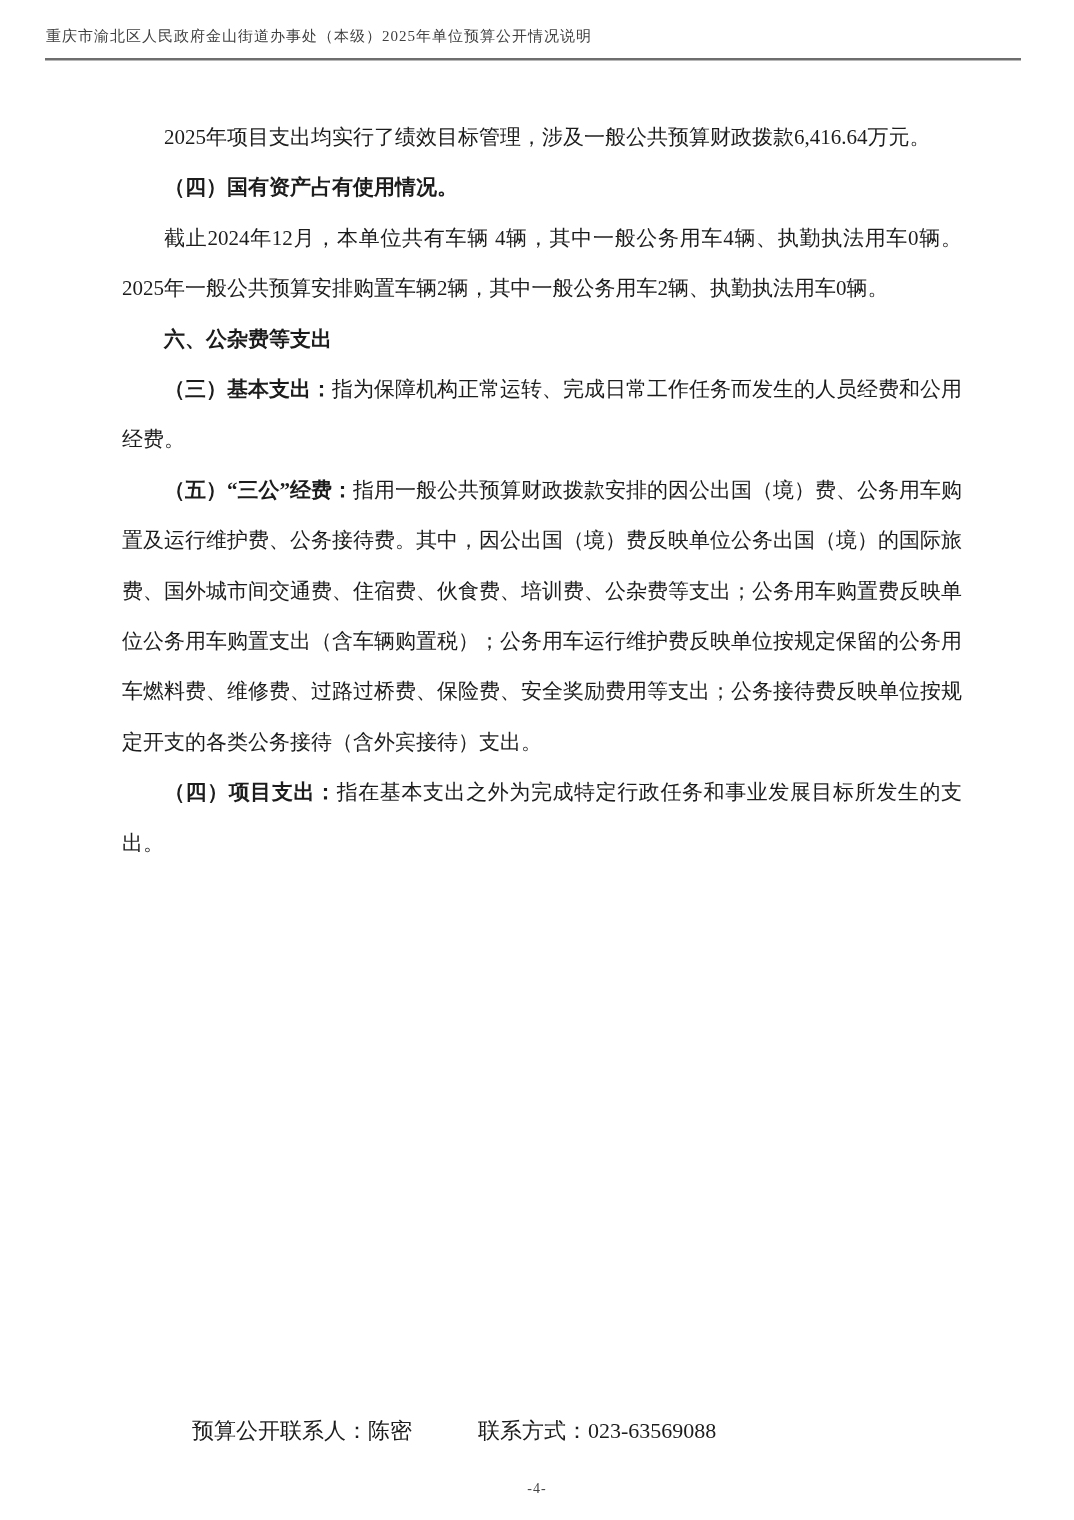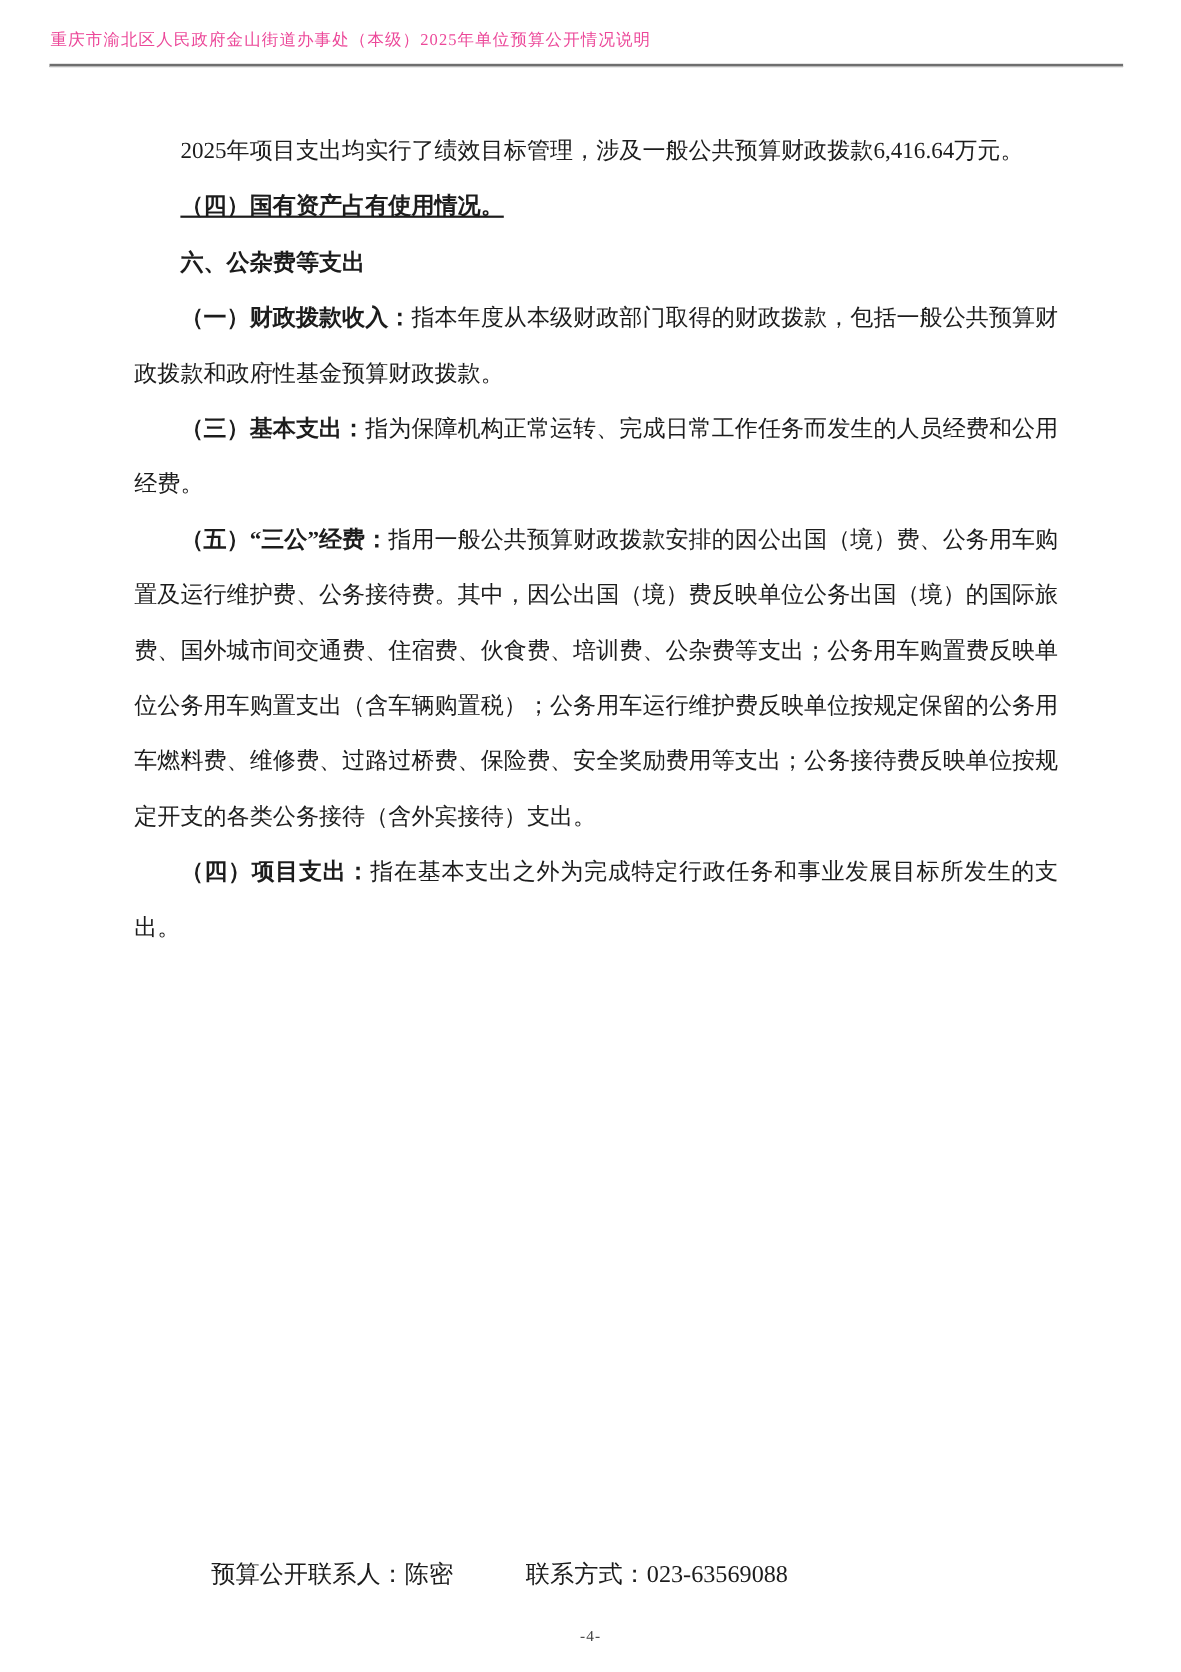--- a/index.html
+++ b/index.html
@@ -19,21 +19,21 @@
   
   .doc-header {
     position: absolute;
     left: 46px;
     top: 27px;
     width: 976px;
   }
   .doc-header .title {
     font-size: 15px;
     letter-spacing: 1px;
-    color: #ec4899;
+    color: #404040;
     white-space: nowrap;
     text-align: center;
   }
   .header-rule {
     position: absolute;
     left: 45px;
     top: 58px;
     width: 976px;
     height: 2px;
     background: #6e6e6e;
@@ -50,21 +50,20 @@
     text-align: justify;
     color: #1c1c1c;
   }
   .doc-body p {
     margin: 0;
     padding: 0;
     text-indent: 2em;
   }
   .heading-kai {
     font-weight: bold;
-    text-decoration: underline;
   }
   .heading-hei {
     font-family: "DejaVu Sans", "Liberation Sans", sans-serif;
     font-weight: bold;
   }
   .term-lead {
     font-weight: bold;
   }
   
   .contact {
@@ -102,24 +101,24 @@
     <span class="title">重庆市渝北区人民政府金山街道办事处（本级）2025年单位预算公开情况说明</span>
   </div>
   <div class="header-rule"></div>
 
   <div class="doc-body">
 
     <p>2025年项目支出均实行了绩效目标管理，涉及一般公共预算财政拨款6,416.64万元。</p>
 
     <p class="heading-kai">（四）国有资产占有使用情况。</p>
 
+    <p>截止2024年12月，本单位共有车辆 4辆，其中一般公务用车4辆、执勤执法用车0辆。2025年一般公共预算安排购置车辆2辆，其中一般公务用车2辆、执勤执法用车0辆。</p>
 
     <p class="heading-hei">六、公杂费等支出</p>
 
-    <p><span class="term-lead">（一）财政拨款收入：</span><span>指本年度从本级财政部门取得的财政拨款，包括一般公共预算财政拨款和政府性基金预算财政拨款。</span></p>
 
 
     <p><span class="term-lead">（三）基本支出：</span><span>指为保障机构正常运转、完成日常工作任务而发生的人员经费和公用经费。</span></p>
 
     <p><span class="term-lead">（五）“三公”经费：</span><span>指用一般公共预算财政拨款安排的因公出国（境）费、公务用车购置及运行维护费、公务接待费。其中，因公出国（境）费反映单位公务出国（境）的国际旅费、国外城市间交通费、住宿费、伙食费、培训费、公杂费等支出；公务用车购置费反映单位公务用车购置支出（含车辆购置税）；公务用车运行维护费反映单位按规定保留的公务用车燃料费、维修费、过路过桥费、保险费、安全奖励费用等支出；公务接待费反映单位按规定开支的各类公务接待（含外宾接待）支出。</span></p>
 
     <p><span class="term-lead">（四）项目支出：</span><span>指在基本支出之外为完成特定行政任务和事业发展目标所发生的支出。</span></p>
 
   </div>
 

